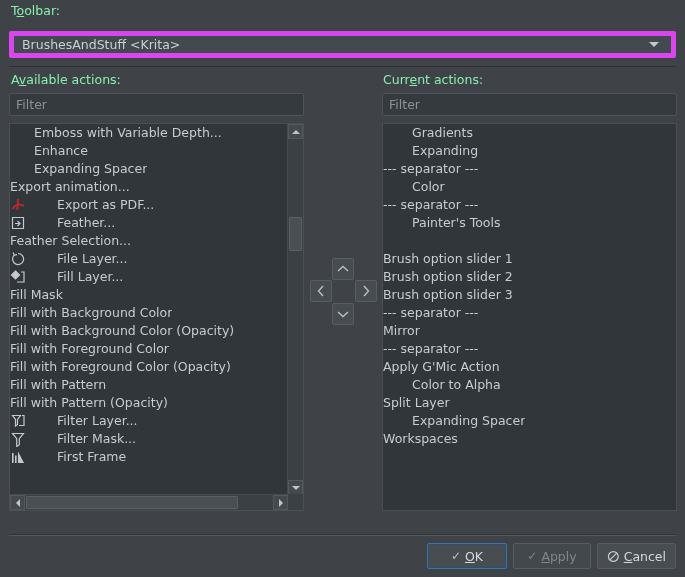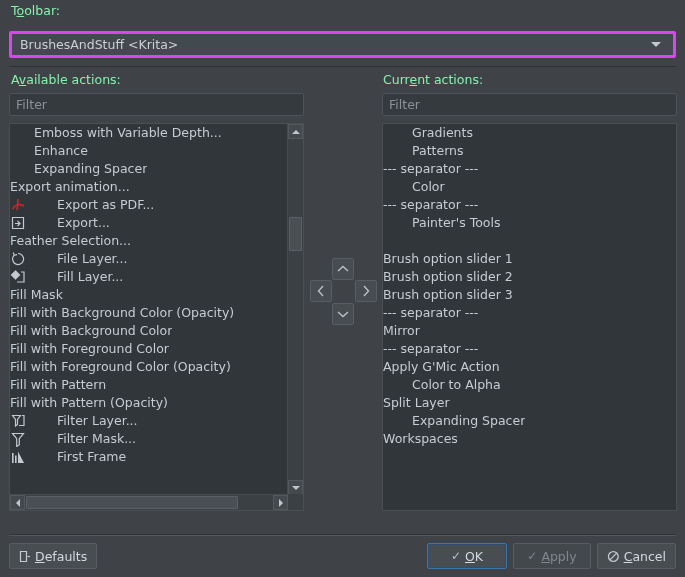--- a/index.html
+++ b/index.html
@@ -16,21 +16,21 @@
   
   .lbl{color:#86efac;font-size:12.5px;line-height:14px;}
   .mn{text-decoration:underline;}
 
   #toolbar-label{position:absolute;left:11px;top:4px;}
 
   .combo{
     position:absolute;left:9px;top:31px;width:667px;height:27px;
     box-sizing:border-box;
     background:#434a4f;
-    border:3px solid #d946ef;
+    border:5px solid #d946ef;
     border-radius:2px;
     display:flex;align-items:center;
     padding:0 8px;
     color:#c9cfd5;
     font-size:12.5px;
   }
   .combo .val{flex:1;}
   .combo .arrow{
     width:0;height:0;border-left:5px solid transparent;border-right:5px solid transparent;
     border-top:5px solid #c2c8ce;margin-right:4px;
@@ -194,21 +194,21 @@
               <path d="M8 7 C10.5 8, 12.5 8.5, 14 8.5" fill="none" stroke="#c0272d" stroke-width="1.8"></path>
               <path d="M8 7 C5.5 8.5, 4 10, 2.5 12" fill="none" stroke="#c0272d" stroke-width="1.8"></path>
             </svg></span>
           <span class="txt">Export as PDF...</span>
         </div>
         <div class="row ind1">
           <span class="ico"><svg width="16" height="16" viewBox="0 0 16 16">
               <path d="M2.5 2.5 h11 v11 h-11 z" fill="none" stroke="#c3c9cf" stroke-width="1.2"></path>
               <path d="M5 8.5 h5 M7.5 6 l2.5 2.5 l-2.5 2.5" fill="none" stroke="#c3c9cf" stroke-width="1.2"></path>
             </svg></span>
-          <span class="txt">Export...</span>
+          <span class="txt">Feather...</span>
         </div>
         <div class="row ind0 noico">
           <span class="txt">Feather Selection...</span>
         </div>
         <div class="row ind1">
           <span class="ico"><svg width="16" height="16" viewBox="0 0 16 16">
               <path d="M8 2.5 a5.5 5.5 0 1 1 -4 1.8" fill="none" stroke="#c3c9cf" stroke-width="1.2"></path>
               <path d="M3.2 1.5 l1 2.8 l2.8 -0.6" fill="none" stroke="#c3c9cf" stroke-width="1.2"></path>
             </svg></span>
           <span class="txt">File Layer...</span>
@@ -217,24 +217,24 @@
           <span class="ico"><svg width="16" height="16" viewBox="0 0 16 16">
               <path d="M5.5 2 l4 4 l-4 4 l-4 -4 z" fill="#c3c9cf" stroke="#c3c9cf" stroke-width="1.2"></path>
               <path d="M11 3 h3 v10 h-7" fill="none" stroke="#c3c9cf" stroke-width="1.2"></path>
             </svg></span>
           <span class="txt">Fill Layer...</span>
         </div>
         <div class="row ind0 noico">
           <span class="txt">Fill Mask</span>
         </div>
         <div class="row ind0 noico">
+          <span class="txt">Fill with Background Color</span>
+        </div>
+        <div class="row ind0 noico">
           <span class="txt">Fill with Background Color (Opacity)</span>
-        </div>
-        <div class="row ind0 noico">
-          <span class="txt">Fill with Background Color</span>
         </div>
         <div class="row ind0 noico">
           <span class="txt">Fill with Foreground Color</span>
         </div>
         <div class="row ind0 noico">
           <span class="txt">Fill with Foreground Color (Opacity)</span>
         </div>
         <div class="row ind0 noico">
           <span class="txt">Fill with Pattern</span>
         </div>
@@ -306,21 +306,21 @@
         <polyline points="2,1 6.5,6 2,11" fill="none" stroke="#b9c0c6" stroke-width="1.4"></polyline>
       </svg>
   </div>
 
   <div class="listframe" id="right-list-frame">
     <div class="listview" id="right-listview">
         <div class="row ind2 noico">
           <span class="txt">Gradients</span>
         </div>
         <div class="row ind2 noico">
-          <span class="txt">Patterns</span>
+          <span class="txt">Expanding</span>
         </div>
         <div class="row ind0 noico">
           <span class="txt">--- separator ---</span>
         </div>
         <div class="row ind2 noico">
           <span class="txt">Color</span>
         </div>
         <div class="row ind0 noico">
           <span class="txt">--- separator ---</span>
         </div>
@@ -361,27 +361,20 @@
           <span class="txt">Expanding Spacer</span>
         </div>
         <div class="row ind0 noico">
           <span class="txt">Workspaces</span>
         </div>
       </div>
   </div>
 
   <div class="footrule"></div>
 
-  <div class="btn" id="defaults-button">
-    <svg width="12" height="13" viewBox="0 0 12 13">
-      <path d="M1.5 1.5 h6 v10 h-6 z" fill="none" stroke="#c3c9cf" stroke-width="1.2"></path>
-      <path d="M8.5 6.5 h2.5" stroke="#c3c9cf" stroke-width="1.2"></path>
-    </svg>
-    <span><span></span><span class="mn">D</span><span>efaults</span></span>
-  </div>
 
   <div class="btn" id="ok-button">
     <span class="chk">✓</span>
     <span><span></span><span class="mn">O</span><span>K</span></span>
   </div>
 
   <div class="btn" id="apply-button">
     <span class="chk">✓</span>
     <span><span></span><span class="mn">A</span><span>pply</span></span>
   </div>

